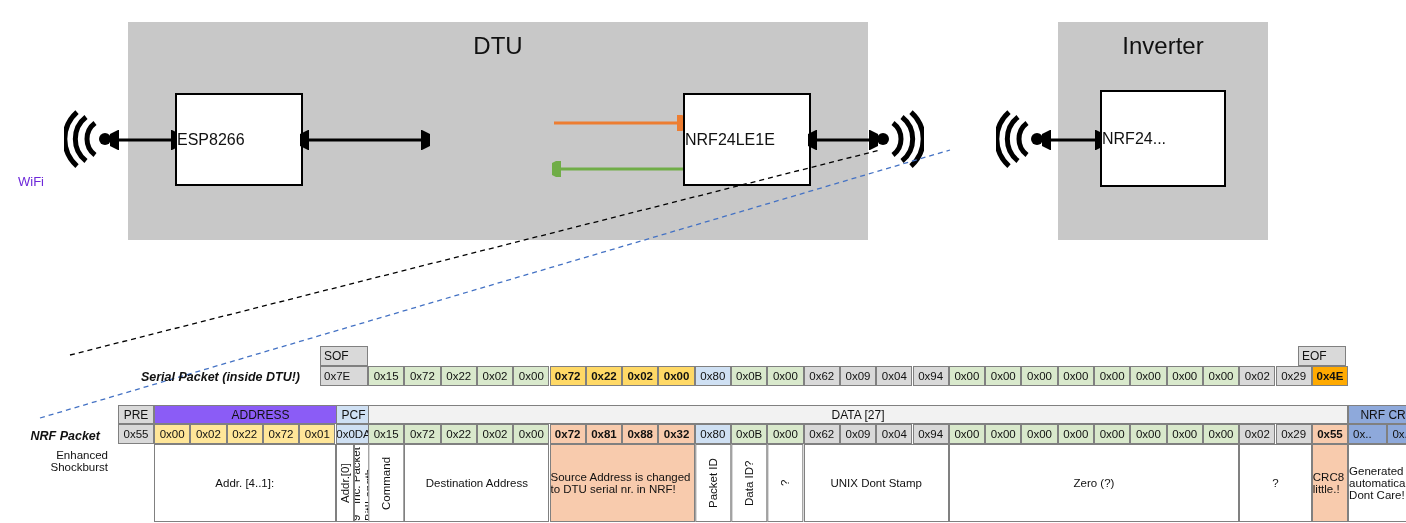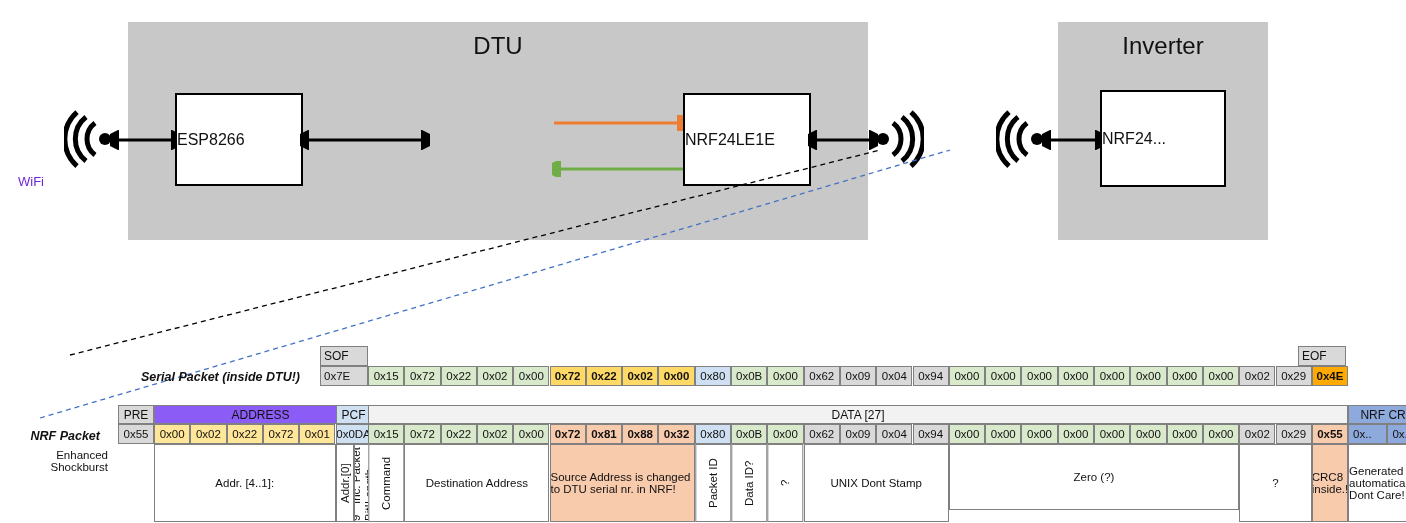--- a/index.html
+++ b/index.html
@@ -251,18 +251,18 @@
       </div>
       <div class="annot vert" style="left: 368px; top: 114px; width: 36.3px; height: 78px; background: rgb(255, 255, 255);">Command</div>
       <div class="annot" style="left: 404.3px; top: 114px; width: 145.2px; height: 78px; background: rgb(255, 255, 255);">Destination Address</div>
       <div class="annot lefttext" style="left: 549.5px; top: 114px; width: 145.2px; height: 78px; background: rgb(248, 203, 173);">
         <div>Source Address is changed to DTU serial nr. in NRF!</div>
       </div>
       <div class="annot vert" style="left: 694.7px; top: 114px; width: 36.3px; height: 78px; background: rgb(255, 255, 255);">Packet ID</div>
       <div class="annot vert" style="left: 731px; top: 114px; width: 36.3px; height: 78px; background: rgb(255, 255, 255);">Data ID?</div>
       <div class="annot vert" style="left: 767.3px; top: 114px; width: 36.3px; height: 78px; background: rgb(255, 255, 255);">?</div>
       <div class="annot" style="left: 803.6px; top: 114px; width: 145.2px; height: 78px; background: rgb(255, 255, 255);">UNIX Dont Stamp</div>
-      <div class="annot" style="left: 948.8px; top: 114px; width: 290.4px; height: 66px; background: rgb(255, 255, 255);">Zero (?)</div>
+      <div class="annot" style="left: 948.8px; top: 114px; width: 290.4px; height: 78px; background: rgb(255, 255, 255);">Zero (?)</div>
       <div class="annot" style="left: 1239.2px; top: 114px; width: 72.6px; height: 78px; background: rgb(255, 255, 255);">?</div>
-      <div class="annot wrap" style="left: 1311.8px; top: 114px; width: 36.3px; height: 78px; background: rgb(248, 203, 173);">CRC8 inside.!</div>
+      <div class="annot wrap" style="left: 1311.8px; top: 114px; width: 36.3px; height: 78px; background: rgb(248, 203, 173);">CRC8 little.!</div>
       <div class="annot wrap" style="left: 1348.1px; top: 114px; width: 78.6px; height: 78px; background: rgb(255, 255, 255);">Generated automatically. Dont Care!</div>
     </div>
 </div>
 
 </body></html>

